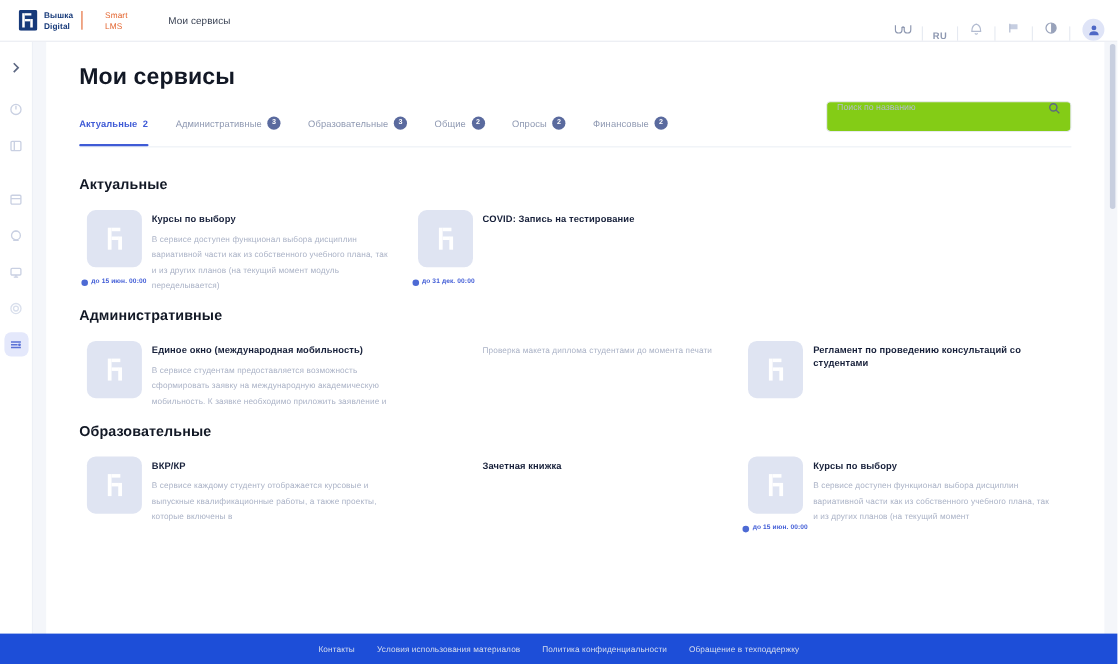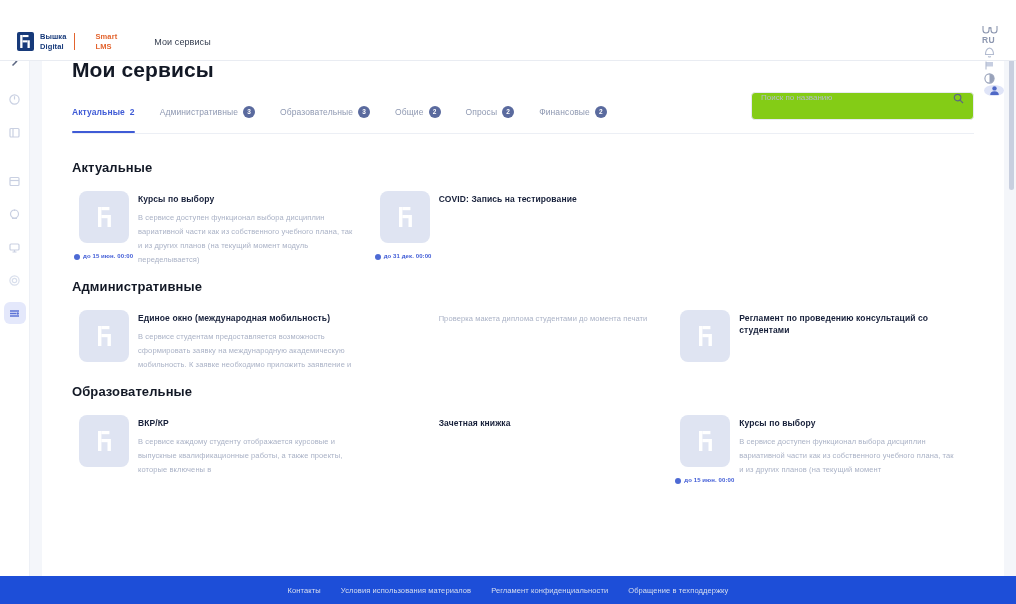--- a/index.html
+++ b/index.html
@@ -13,47 +13,46 @@
   }
   .app { position: relative; width: 1016px; height: 604px; }
 
   
   .topbar {
     position: absolute; top: 0; left: 0; width: 1016px; height: 38px;
     background: #ffffff;
     border-bottom: 1px solid #e9ecf2;
     display: flex; align-items: center;
     z-index: 30;
-    margin-top: 23px;
   }
   .logo-wrap { display: flex; align-items: center; margin-left: 17px; }
   .logo-mark {
     width: 17px; height: 19px; margin-right: 6px;
     position: relative; flex: none;
   }
   .logo-text { display: flex; align-items: center; }
   .logo-name {
     font-size: 7.5px; font-weight: bold; line-height: 1.22;
     color: #173a7a; letter-spacing: .1px; white-space: nowrap;
   }
   .logo-sep {
     width: 1px; height: 17px; background: #e3642e;
     margin: 0 7px;
   }
   .logo-sub {
-    font-size: 7.5px; font-weight: bold; line-height: 1.22;
+    font-size: 7.5px; font-weight: normal; line-height: 1.22;
     color: #e3642e; letter-spacing: .1px; white-space: nowrap; padding-left: 14px;
   }
   .nav-link {
     margin-left: 37px; font-size: 9px; color: #333c4e;
     letter-spacing: .1px; cursor: pointer;
   }
   .top-right {
-    margin-left: auto; display: flex; align-items: flex-start;
-    margin-right: 12px; height: 100%; flex-direction: column;
+    margin-left: auto; display: flex; align-items: flex-end;
+    margin-right: 12px; height: 100%;
   }
   .top-icon {
     width: 23px; height: 23px; display: flex; align-items: center;
     justify-content: center; color: #9aa4bd; cursor: pointer;
   }
   .top-div { width: 1px; height: 13px; background: #e5e9f1; margin: 0 5px; }
   .lang-btn {
     font-size: 8.5px; font-weight: bold; color: #8d97b0;
     padding: 0 4px; cursor: pointer; letter-spacing: .4px;
   }
@@ -515,17 +514,17 @@
     </div>
   </div>
 
   <div class="scrollbar">
     <div class="scroll-thumb"></div>
   </div>
 
   <div class="footer">
     <a>Контакты</a>
     <a>Условия использования материалов</a>
-    <a>Регламент конфиденциальности</a>
+    <a>Политика конфиденциальности</a>
     <a>Обращение в техподдержку</a>
   </div>
 
 </div>
 
 </body></html>

